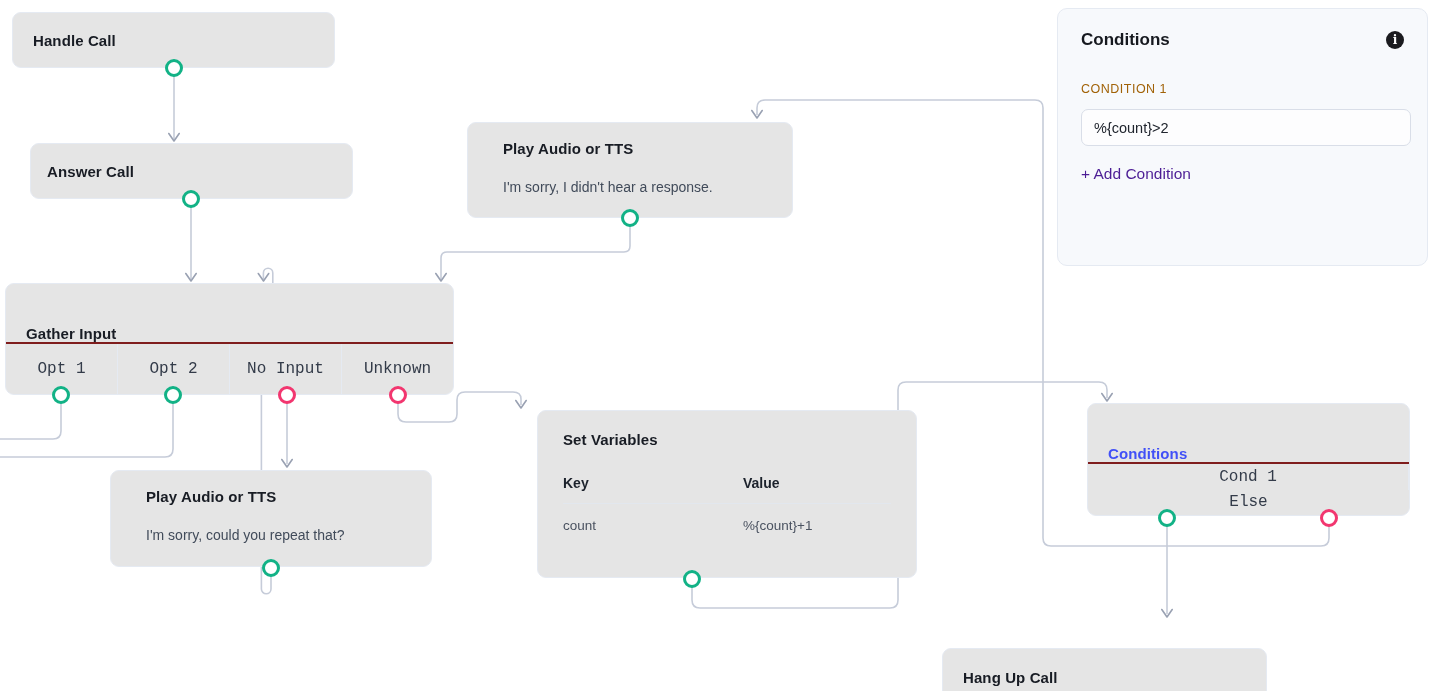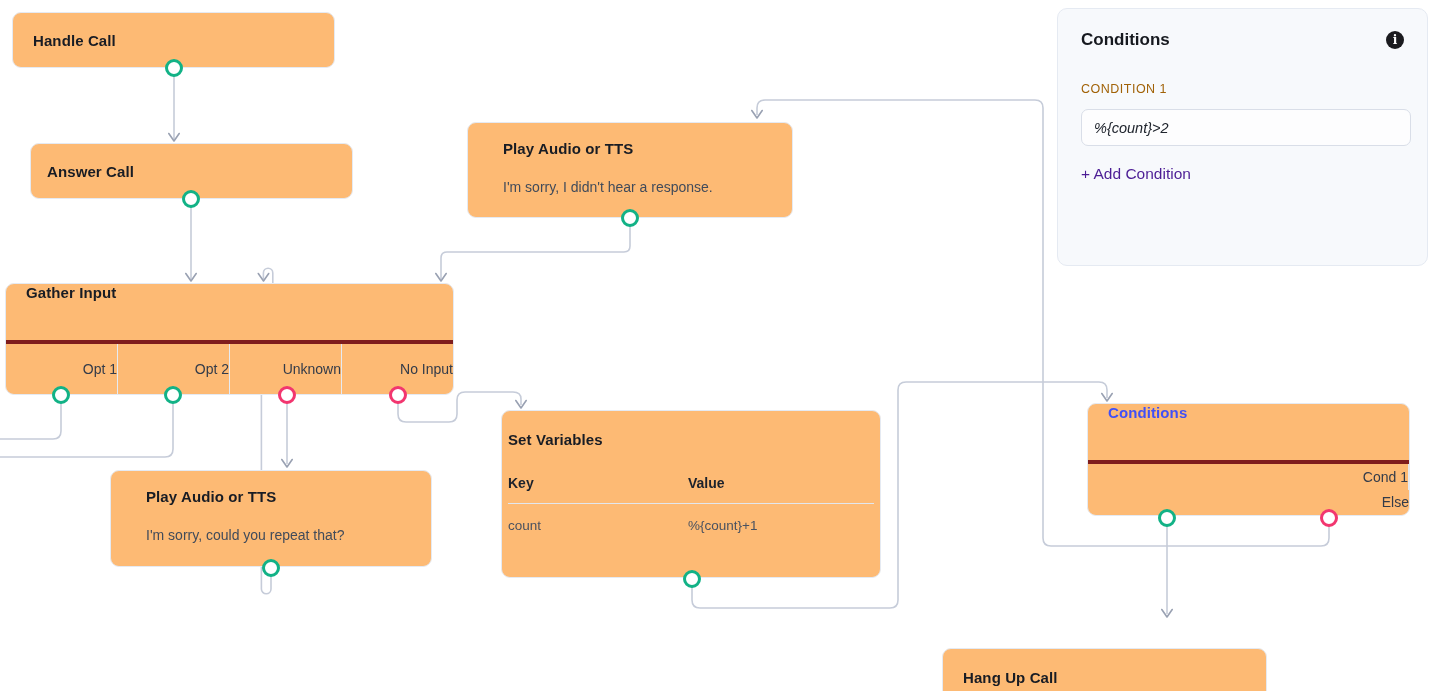--- a/index.html
+++ b/index.html
@@ -8,40 +8,40 @@
   .canvas {
     position:relative; width:1432px; height:691px;
     background:#ffffff; overflow:hidden;
   }
   svg.wires { position:absolute; left:0; top:0; z-index:1; }
   svg.wires path.wire { fill:none; stroke:#c6ccd9; stroke-width:1.6; }
   svg.wires path.arrow { fill:none; stroke:#99a1b2; stroke-width:1.6; stroke-linecap:round; stroke-linejoin:round; }
 
   .node {
     position:absolute; z-index:2;
-    background:#fdba74; border:1px solid #e5eaf2; border-radius:9px;
+    background:#e5e5e5; border:1px solid #e5eaf2; border-radius:9px;
   }
   .node-title {
     font-size:15px; font-weight:700; color:#181c24; letter-spacing:.1px;
   }
   .simple-node { display:flex; align-items:center; padding:0 20px; }
   .body-node { padding:17px 35px; }
   .body-node .node-body { margin-top:22px; font-size:14px; color:#414b5a; }
 
-  .split-node .node-header { height:60px; display:flex; align-items:flex-start;
-      padding:0 20px; border-bottom:4px solid #7f1d1d; }
+  .split-node .node-header { height:60px; display:flex; align-items:flex-end;
+      padding:0 20px; border-bottom:2px solid #7f1d1d; }
   .split-node .node-outputs { display:flex; }
   .split-node .out-cell {
-    flex:1; display:flex; align-items:center; justify-content:flex-end;
-    font-size:14px; color:#333b49; border-right:1px solid #e5eaf2;
+    flex:1; display:flex; align-items:center; justify-content:center;
+    font-size:16px; color:#333b49; border-right:1px solid #e5eaf2;font-family:Liberation Mono, monospace;
   }
   .split-node .out-cell:last-child { border-right:none; }
   .blue-title { color:#4150f7; }
 
-  .vars-node { padding:20px 6px; }
+  .vars-node { padding:20px 25px;margin-left:36px; }
   .vars-table { margin-top:27px; }
   .vars-row { display:grid; grid-template-columns:180px 1fr; }
   .vars-head { font-size:14px; font-weight:700; color:#1c222c; padding-bottom:12px; }
   .vars-divider { border-top:1px solid #e2e7ee; }
   .vars-cell { font-size:13.5px; color:#4a5260; padding-top:14px; }
 
   .port {
     position:absolute; z-index:3; width:18px; height:18px; border-radius:50%;
     background:#ffffff; border:3.5px solid #12b286;
   }
@@ -59,21 +59,21 @@
     display:flex; align-items:center; justify-content:center;
     font-family:"DejaVu Serif", serif; font-size:12px; font-weight:700; line-height:1;
     cursor:pointer;
   }
   .cond-label { margin-top:32px; font-size:12.5px; font-weight:500;
       color:#a16207; letter-spacing:.5px; }
   .cond-input {
     margin-top:13px; width:330px; height:37px;
     border:1px solid #d9dee8; border-radius:7px; background:#fdfdfe;
     padding:9px 12px; font-family:"Liberation Sans", sans-serif;
-    font-size:14.5px; color:#20252e; outline:none; display:block;font-style:italic;
+    font-size:14.5px; color:#20252e; outline:none; display:block;
   }
   .add-link { margin-top:19px; font-size:15.5px; font-weight:500;
       color:#4c1d95; cursor:pointer; display:inline-block; }
 </style>
 </head>
 <body>
 
 <div class="canvas">
 
   <svg class="wires" width="1432" height="691" viewBox="0 0 1432 691">
@@ -118,24 +118,24 @@
       <div class="node-title">Gather Input</div>
     </div>
     <div class="node-outputs" style="height:50px;">
       <div class="out-cell">
         <span>Opt 1</span>
       </div>
       <div class="out-cell">
         <span>Opt 2</span>
       </div>
       <div class="out-cell">
-        <span>Unknown</span>
+        <span>No Input</span>
       </div>
       <div class="out-cell">
-        <span>No Input</span>
+        <span>Unknown</span>
       </div>
     </div>
   </div>
 
   <div class="node body-node" style="left:110px; top:470px; width:322px; height:97px;">
     <div class="node-title">Play Audio or TTS</div>
     <div class="node-body">I'm sorry, could you repeat that?</div>
   </div>
 
   <div class="node vars-node" style="left:501px; top:410px; width:380px; height:168px;">

